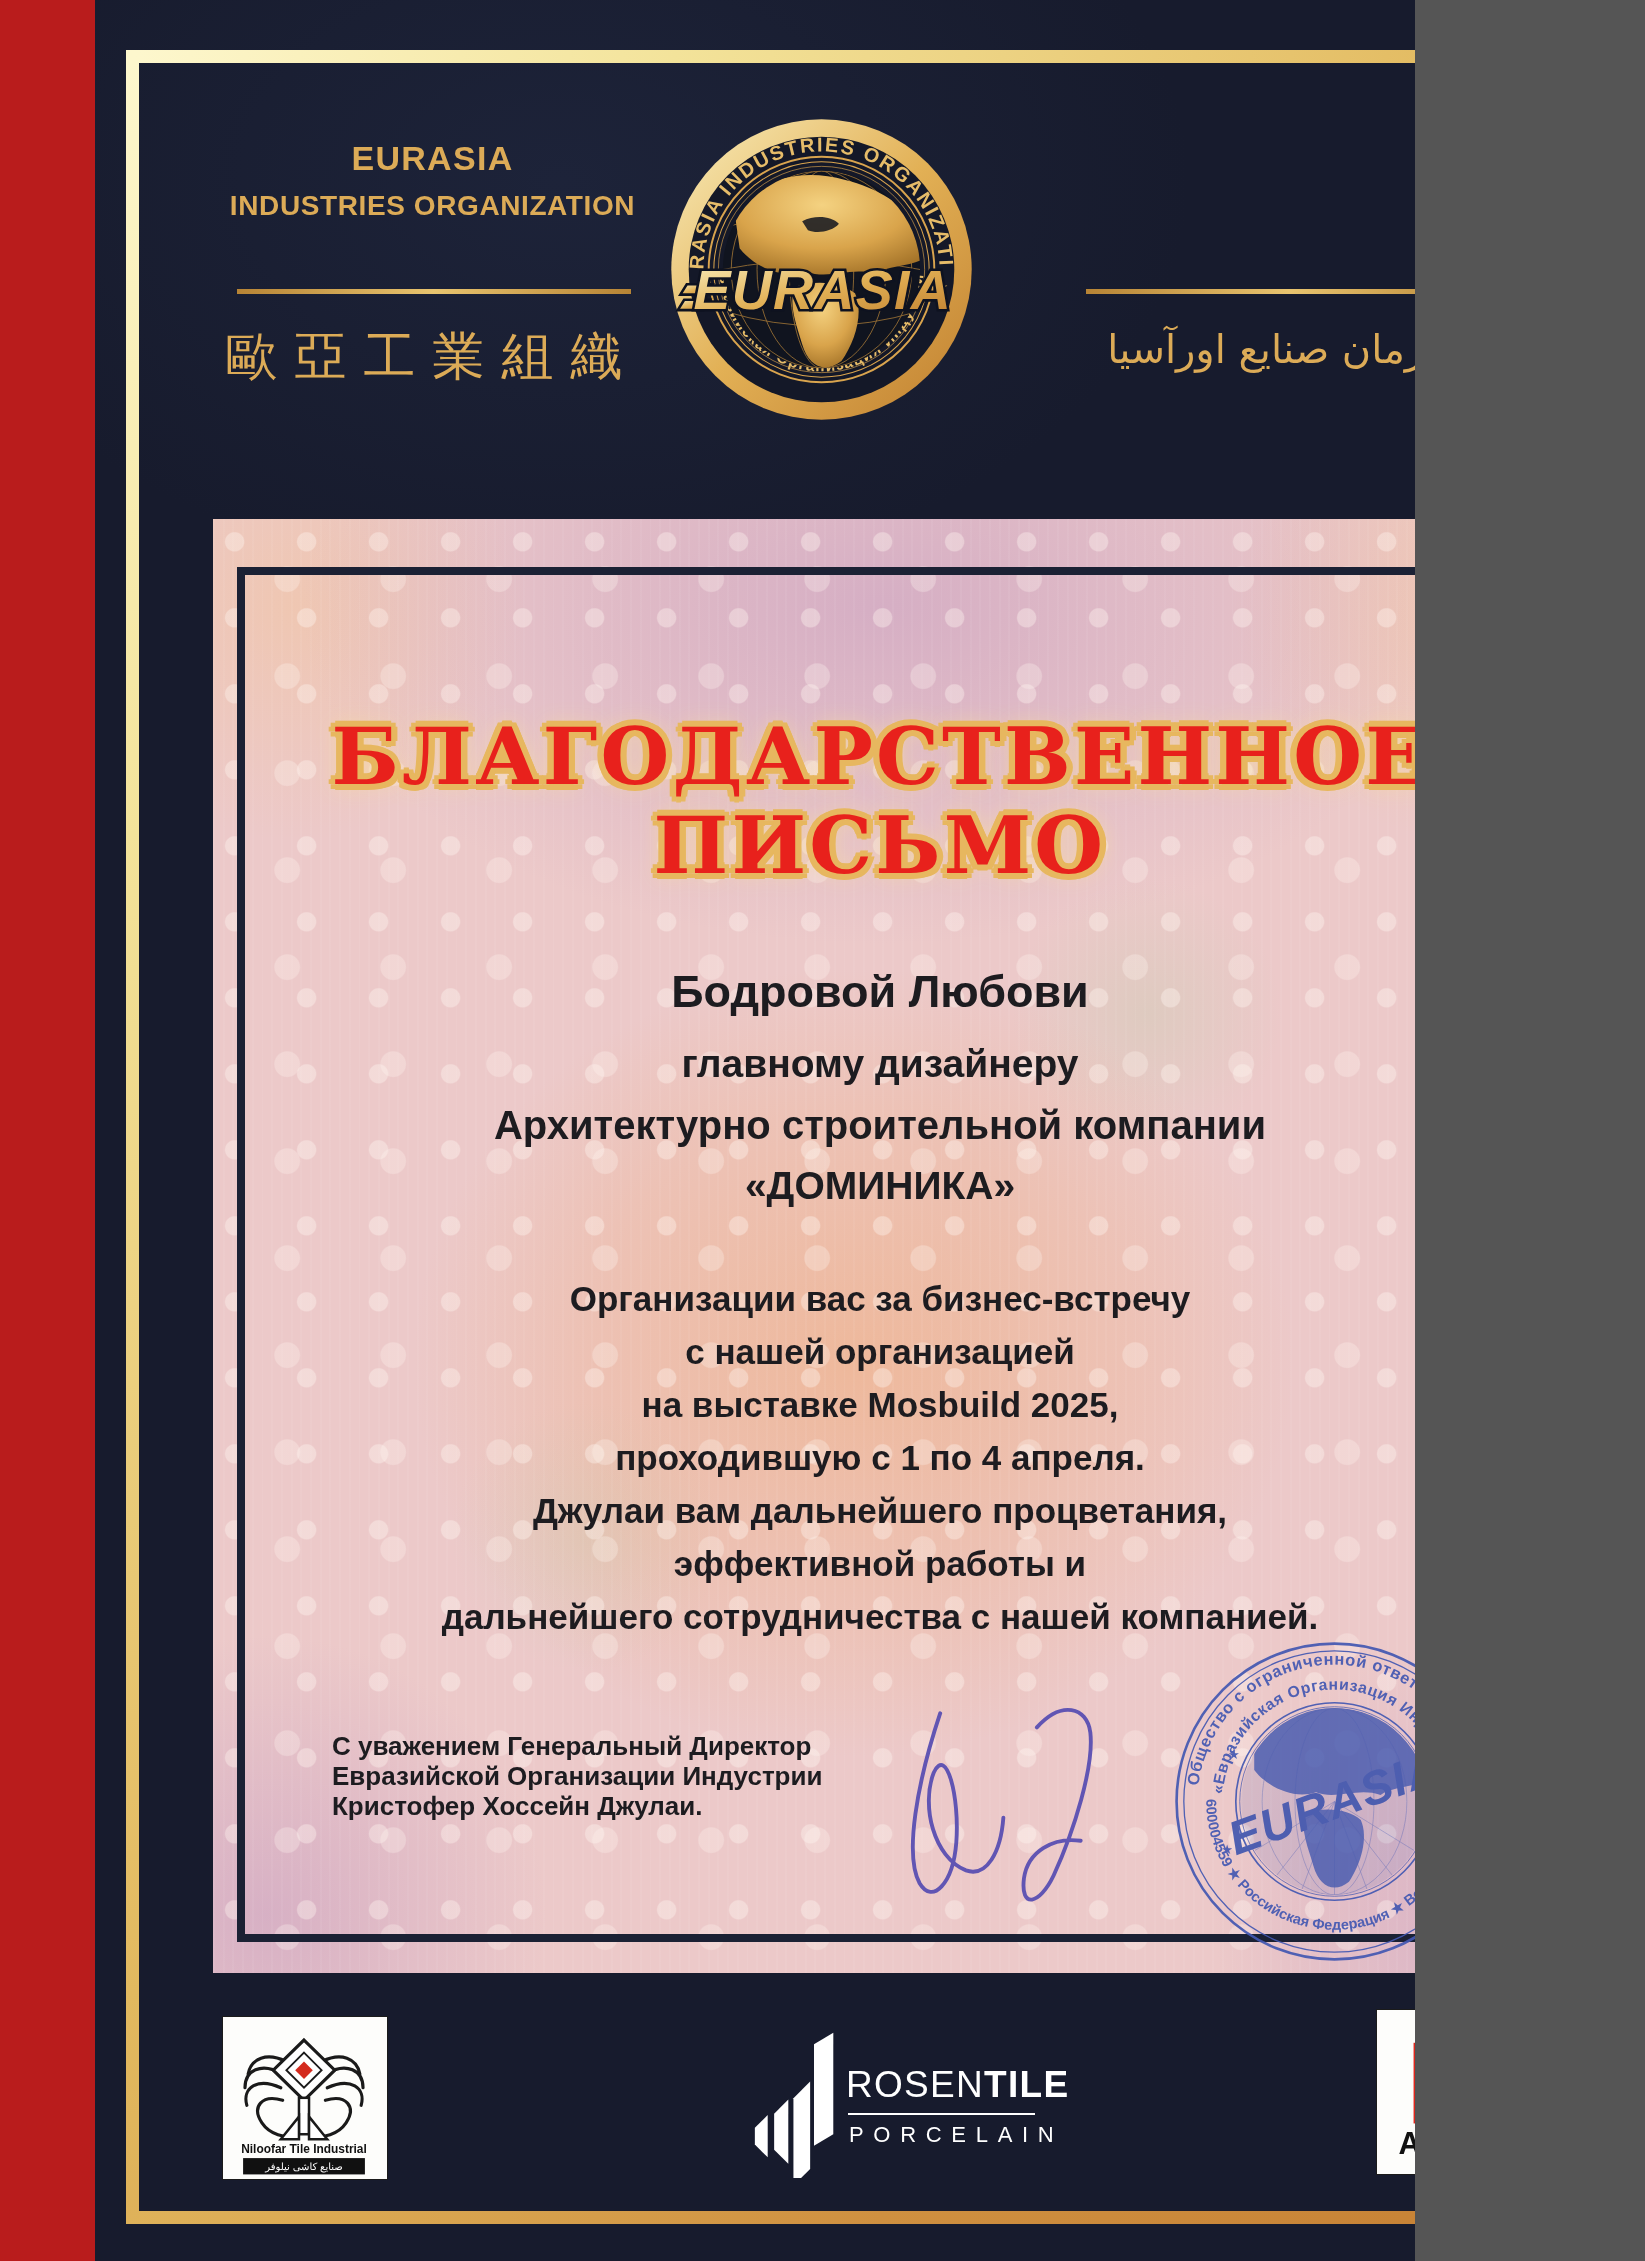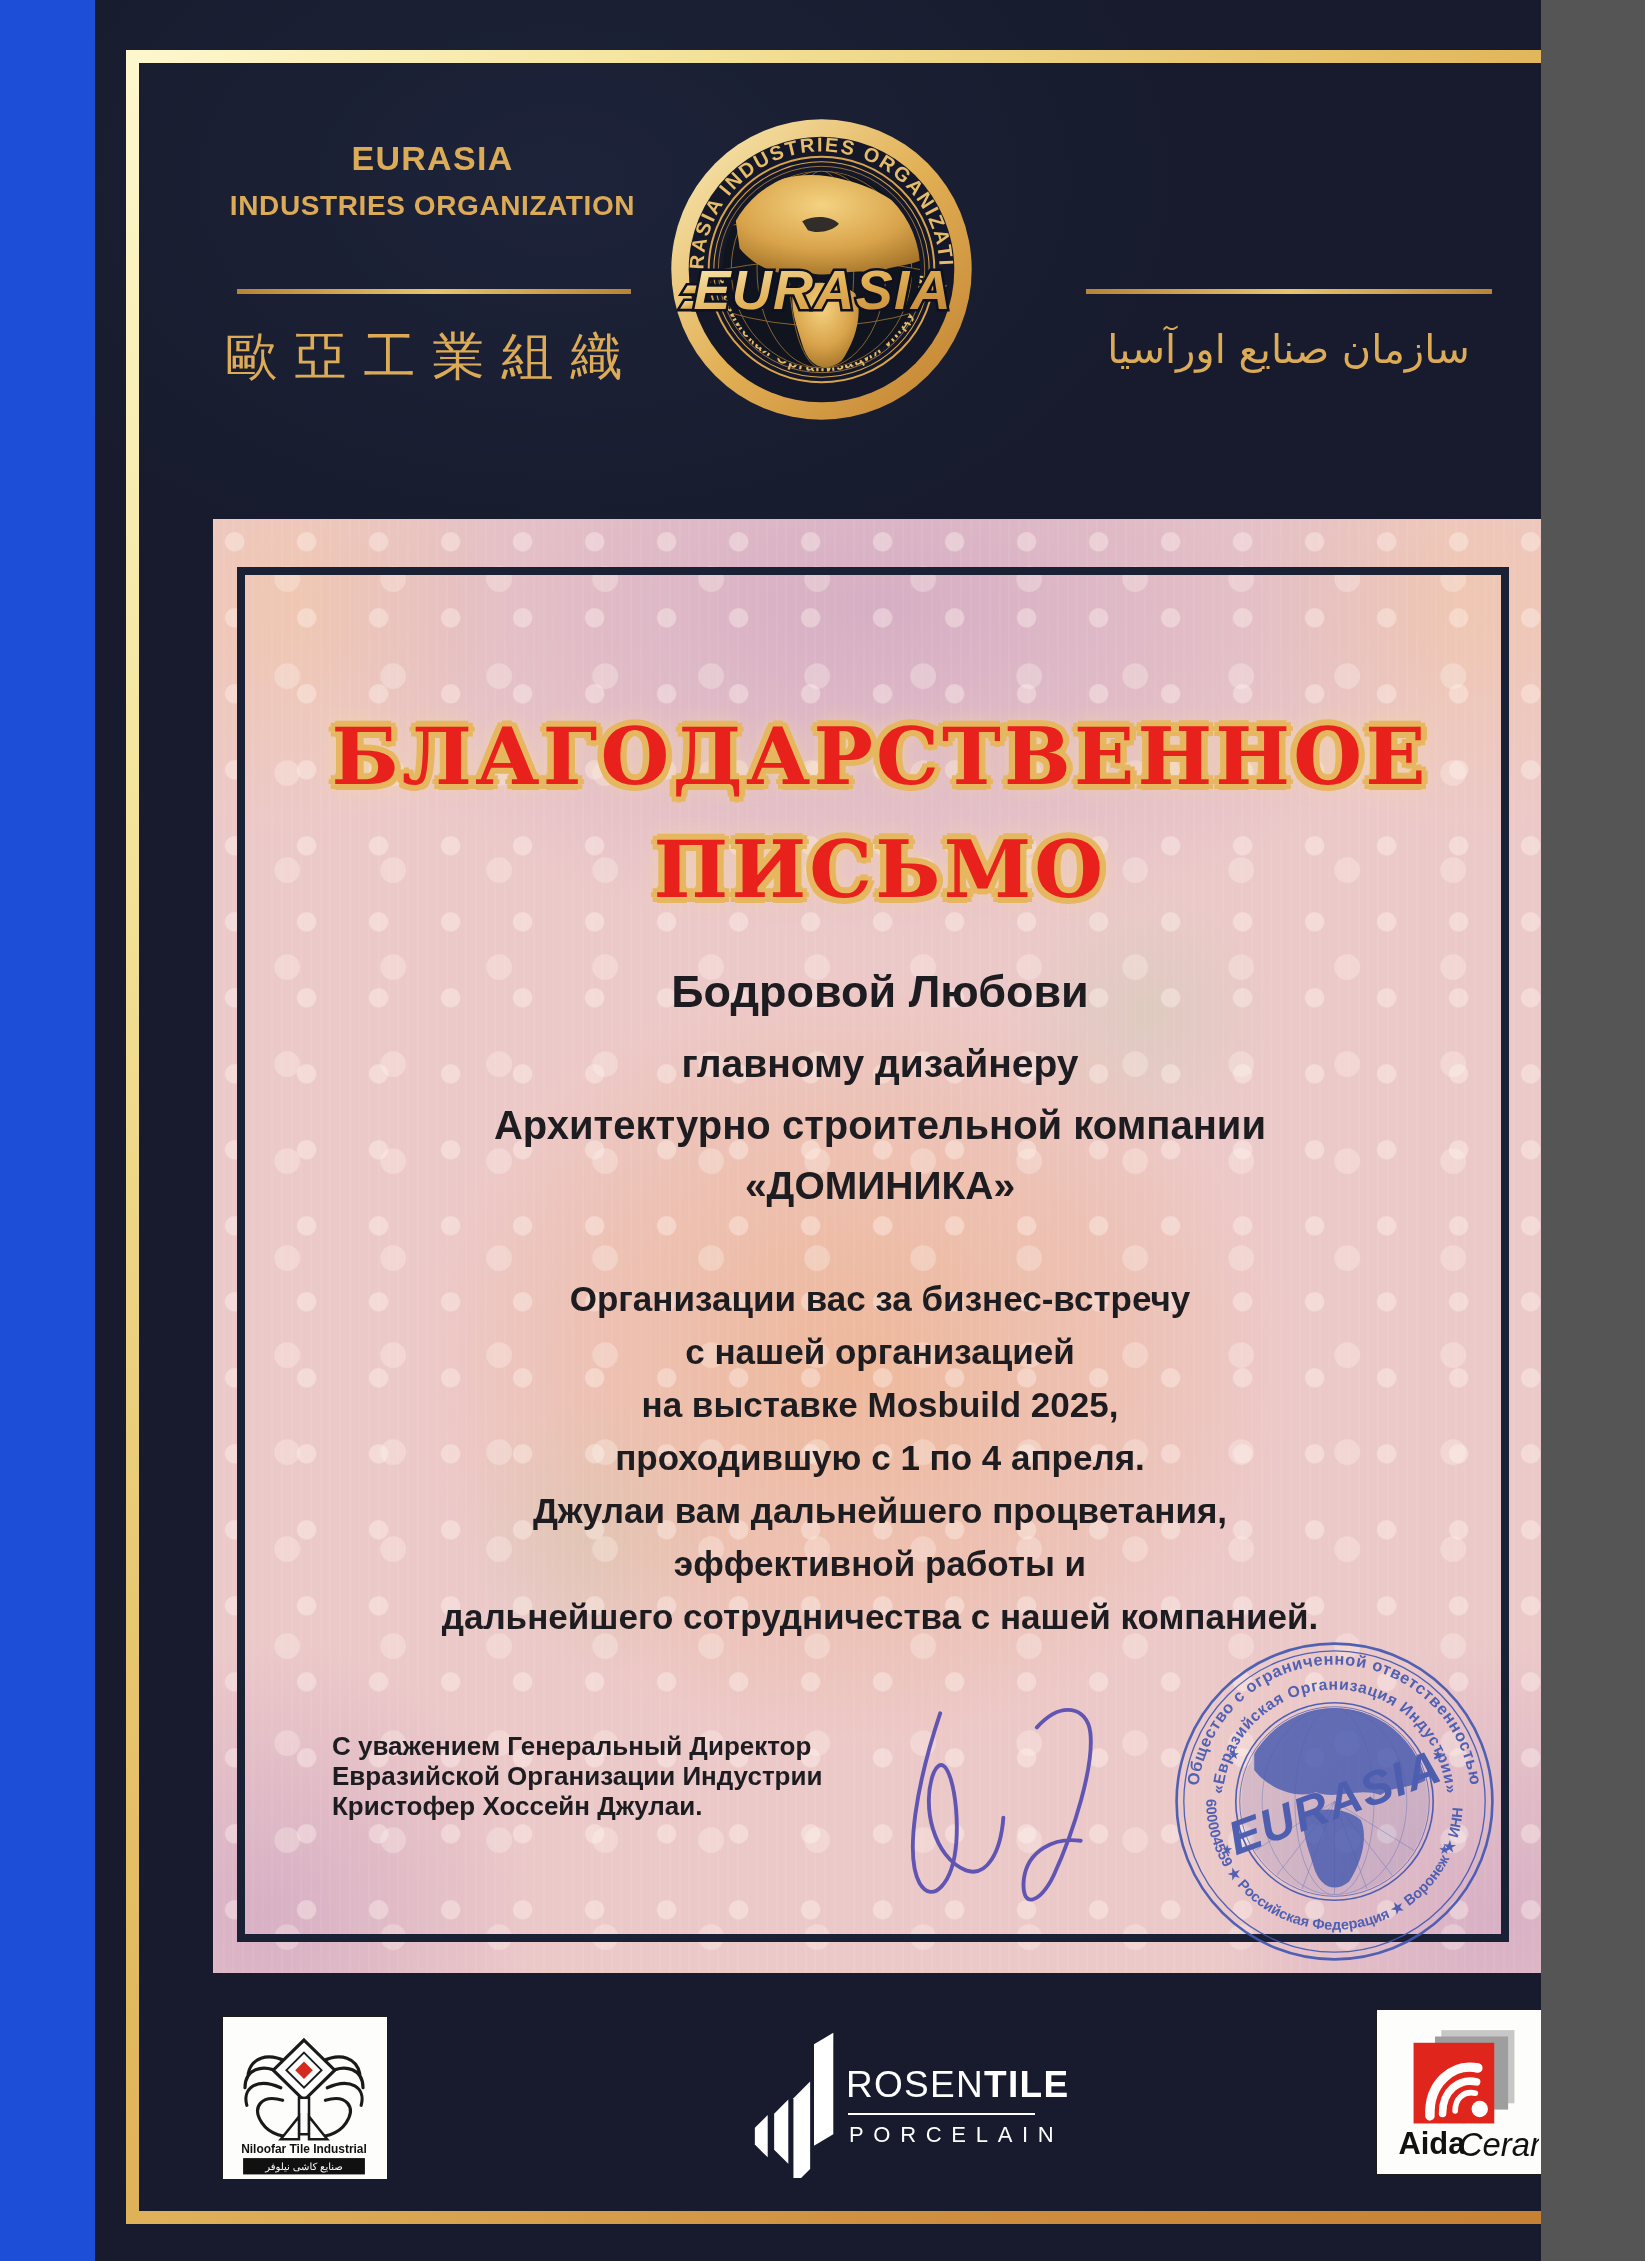--- a/index.html
+++ b/index.html
@@ -1,16 +1,16 @@
 <!DOCTYPE html>
 <html style="font-size:10.3px"><head>
 <meta charset="utf-8">
 <style>
   html,body{margin:0;padding:0;background:#555;}
-  #canvas{position:relative;width:1541px;height:2261px;background:#1d4ed8;overflow:hidden;
+  #canvas{position:relative;width:1415px;height:2261px;background:#b91c1c;overflow:hidden;
           font-family:"Liberation Sans",sans-serif;}
   .abs{position:absolute;}
   .nosel{user-select:none;}
 
   
   #page{left:95px;top:0;width:1550px;height:2261px;background:#171b2d;
         background-image:radial-gradient(ellipse 902px 580px at 30% 8%,rgba(40,50,80,.35),transparent 70%);}
   #frame{left:126px;top:50px;width:1514px;height:2174px;box-sizing:border-box;
          border:13px solid;border-image:linear-gradient(125deg,#fdf7cd 0%,#f3e39a 18%,#e2b95f 45%,#cf9040 75%,#c57f33 100%) 1;}
 
@@ -51,21 +51,21 @@
      background-size:106px 97px;}
   .lace3{left:0;top:0;width:100%;height:100%;
      background-image:repeating-linear-gradient(90deg,rgba(255,255,255,.05) 0 1.9px,transparent 1.9px 9.7px);}
   #inBorder{left:24px;top:48px;width:1272px;height:1375px;box-sizing:border-box;border:8.4px solid #1b2134;}
 
   .titleln{left:0;width:1334px;text-align:center;font-family:"DejaVu Serif",serif;font-weight:bold;
      color:#e8211c;font-size:79px;letter-spacing:3.2px;white-space:nowrap;
      text-shadow:6.4px 0 0 #e7b75f,-6.4px 0 0 #e7b75f,0 6.4px 0 #e7b75f,0 -6.4px 0 #e7b75f,
        4.5px 4.5px 0 #e7b75f,-4.5px -4.5px 0 #e7b75f,-4.5px 4.5px 0 #e7b75f,4.5px -4.5px 0 #e7b75f,0 0 22px #f7dd9b;}
   #title1{top:191px;}
-  #title2{top:304px;}
+  #title2{top:280px;}
 
   .dark{color:#1d1c20;}
   .cline{left:0;width:1334px;text-align:center;font-weight:bold;white-space:nowrap;}
   #rc1{top:447px;font-size:45px;}
   #rc2{top:523px;font-size:39px;}
   #rc3{top:584px;font-size:40px;}
   #rc4{top:645px;font-size:39px;}
 
   #bodyBlk{left:0;top:753px;width:1334px;text-align:center;font-weight:bold;
            font-size:35px;line-height:53px;color:#1d1c20;}

